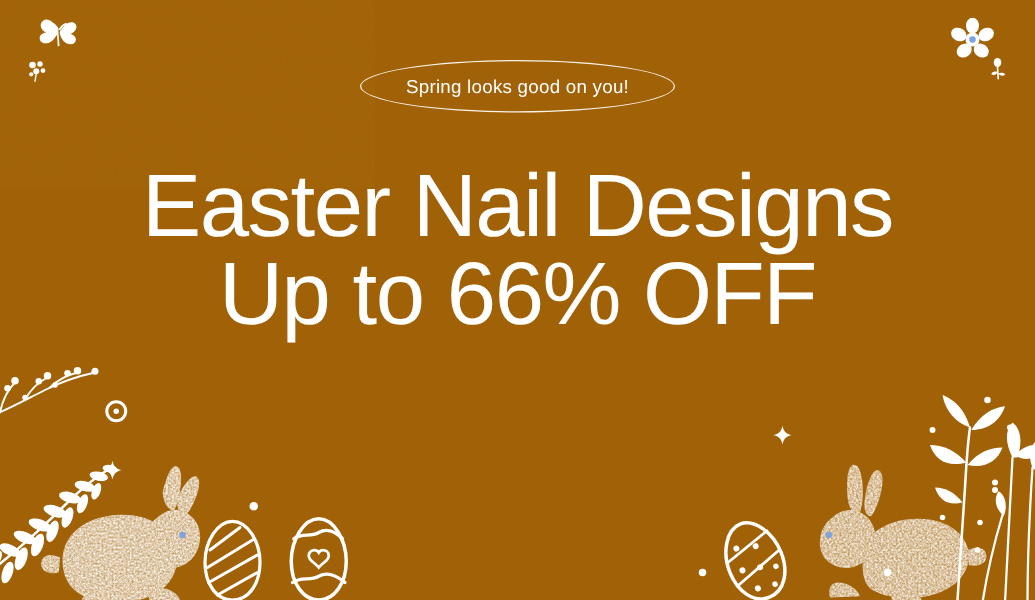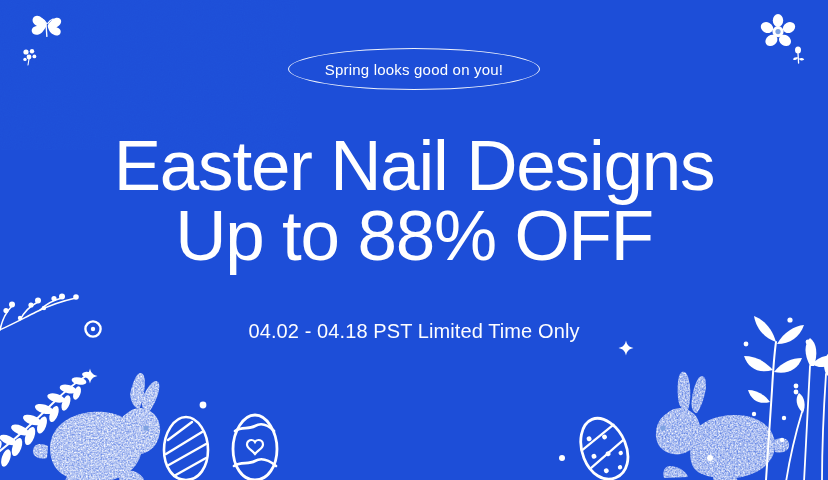--- a/index.html
+++ b/index.html
@@ -13,21 +13,21 @@
   body {
     font-family: "Liberation Sans", sans-serif;
     background: #7fa3e0;
   }
 
   #banner {
     position: relative;
     width: 828px;
     height: 480px;
     overflow: hidden;
-    background: #1d4ed8;
+    background: #a16207;
   }
 
   
   #texture {
     position: absolute;
     inset: 0;
     pointer-events: none;
     opacity: .5;
     mix-blend-mode: overlay;
     z-index: 3;
@@ -370,24 +370,23 @@
 
   <div id="content">
 
     <div id="badge-wrap">
       <div id="badge-ellipse"></div>
       <span id="badge-text">Spring looks good on you!</span>
     </div>
 
     <h1 id="headline">
       <span class="hl-line">Easter Nail Designs</span>
-      <span class="hl-line">Up to 88% OFF</span>
+      <span class="hl-line">Up to 66% OFF</span>
     </h1>
 
-    <p id="subtitle">04.02 - 04.18 PST Limited Time Only</p>
 
   </div>
 
   <svg id="texture">
     <filter id="grainBG">
       <feTurbulence type="fractalNoise" baseFrequency="0.85" numOctaves="3" stitchTiles="stitch"></feTurbulence>
       <feColorMatrix type="saturate" values="0"></feColorMatrix>
     </filter>
     <rect width="100%" height="100%" filter="url(#grainBG)" opacity="0.16"></rect>
   </svg>

